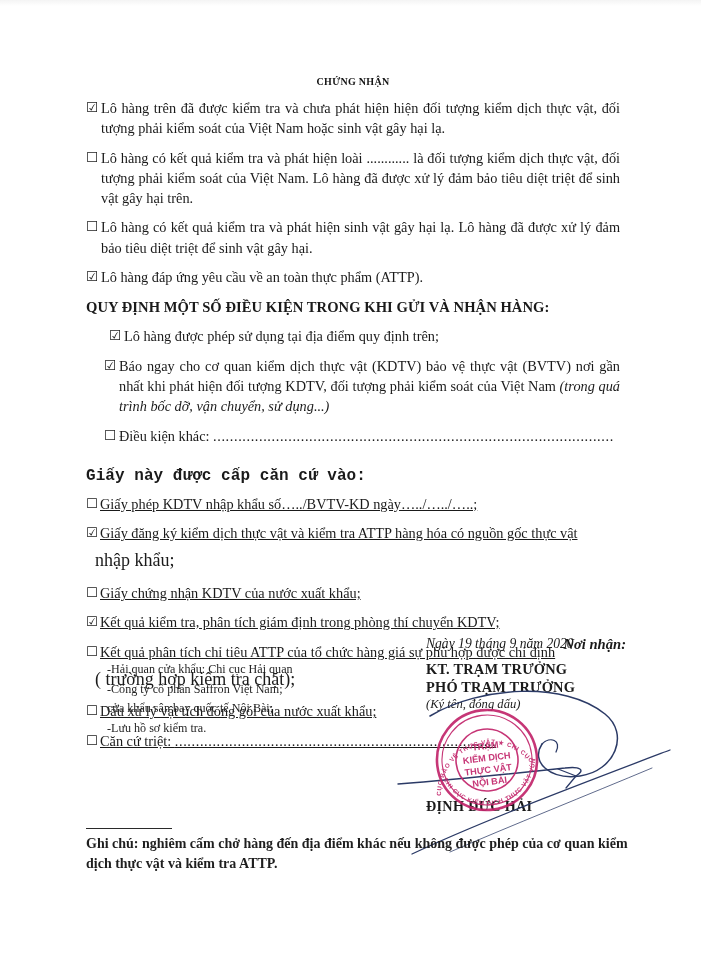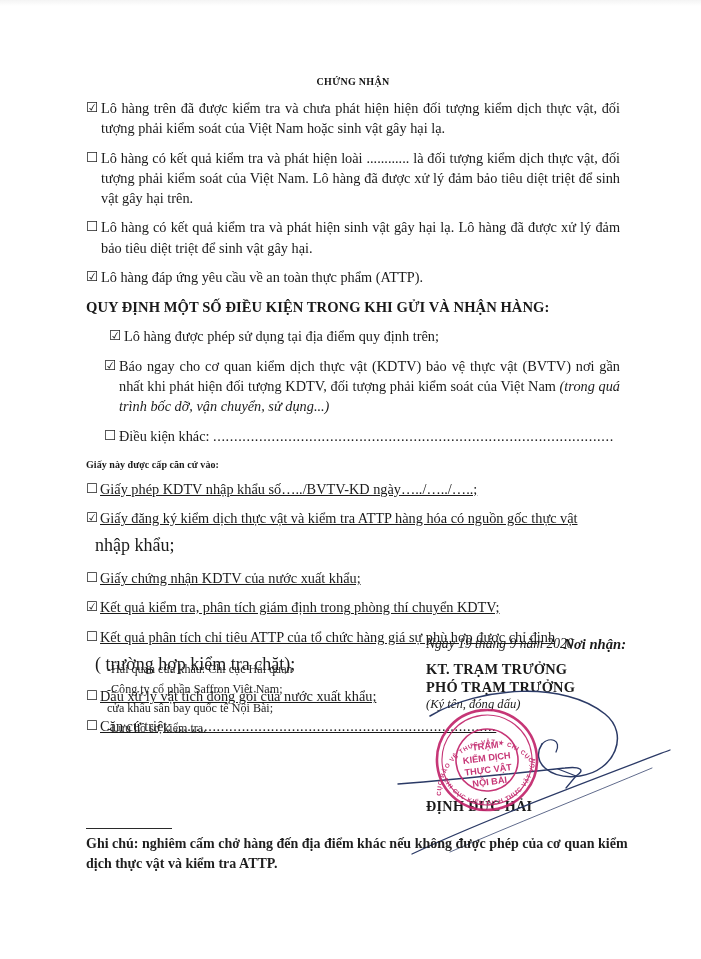--- a/index.html
+++ b/index.html
@@ -72,22 +72,23 @@
     letter-spacing: 0.6px;
   }
 
   .section-head {
     font-weight: bold;
     font-size: 14.6px;
     margin: 12px 0 10px 0;
     letter-spacing: 0.05px;
   }
   .section-head.sub {
-    font-size: 10px;
-    margin: 13px 0 9px 0;
+    font-size: 16px;
+    margin: 21px 0 9px 0;
+    font-family: Liberation Mono, monospace;
   }
 
   .lista {
     font-size: 14.3px;
     line-height: 1.42;
     margin-bottom: 9px;
     display: flex;
     align-items: flex-start;
   }
   .lista .box {

